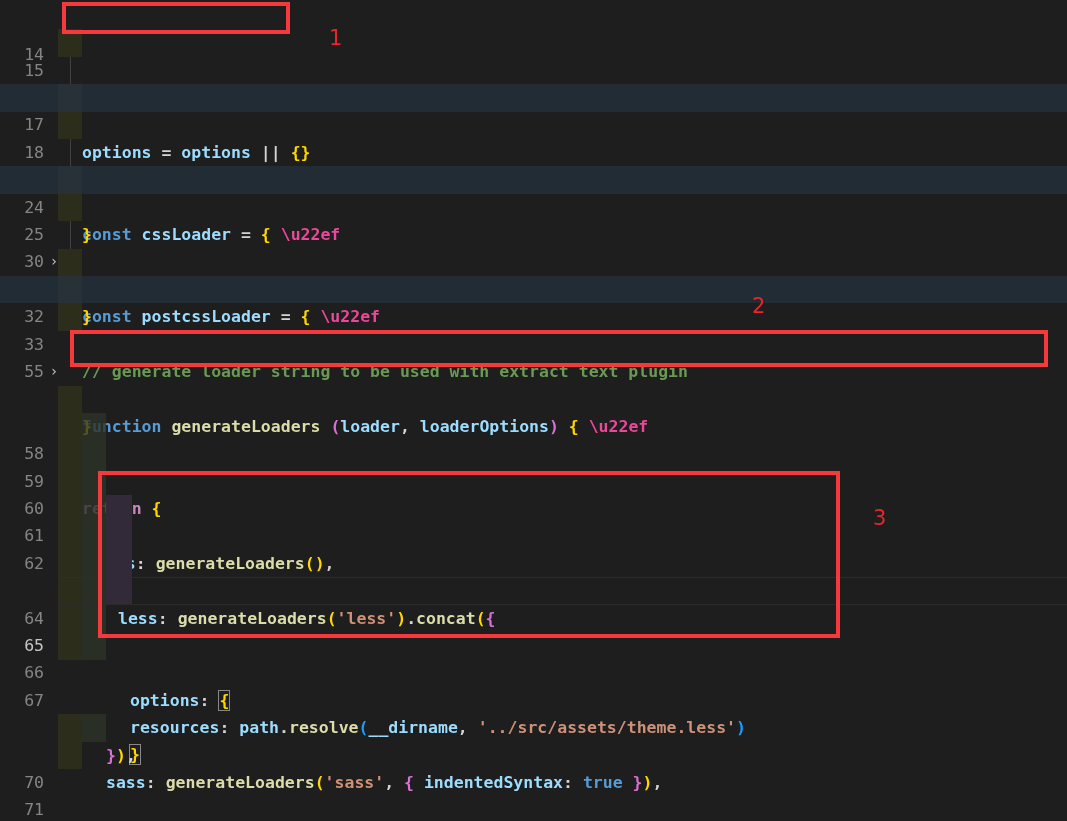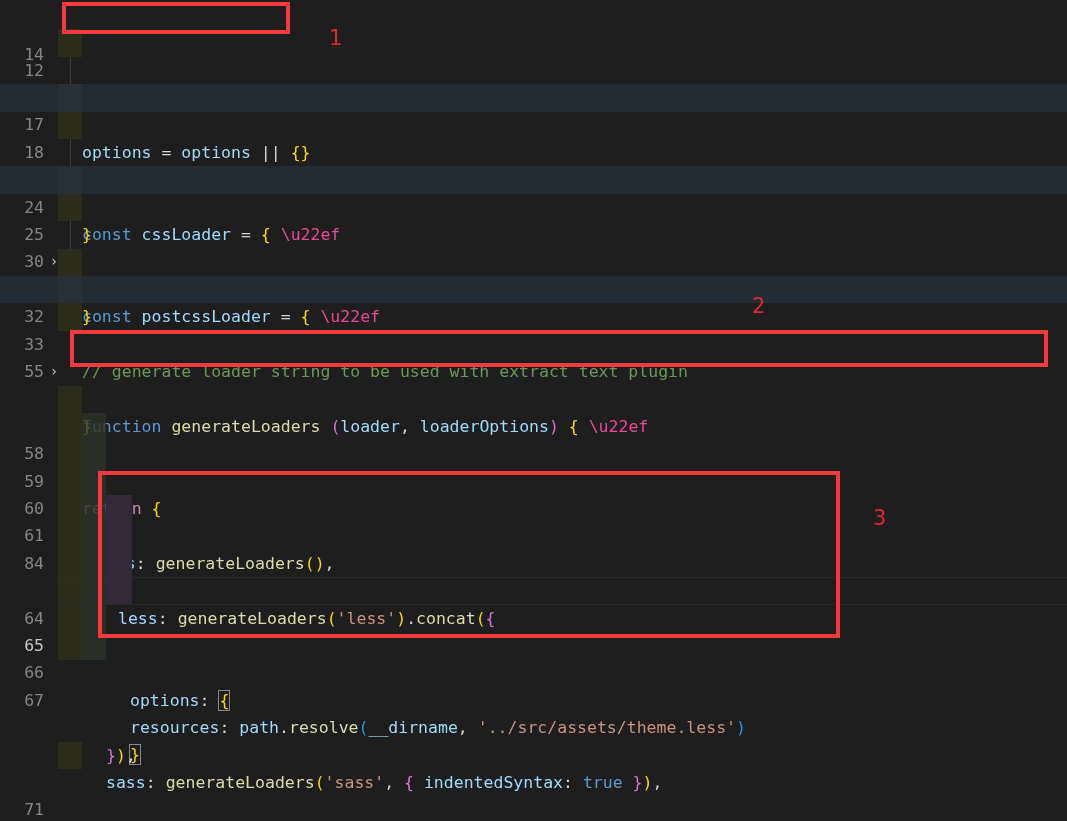--- a/index.html
+++ b/index.html
@@ -58,20 +58,21 @@
     color: #c5c5c5;
     font-size: 14px;
   }
 
   
   .code {
     position: absolute;
     left: 82px;
     right: 0;
     white-space: pre;
+    font-weight: bold;
   }
 
   
   .scope1 {
     position: absolute;
     left: 58px;
     width: 24px;
     top: 0;
     height: 27.35px;
     background: #33331c;
@@ -141,21 +142,21 @@
 </head>
 <body>
 
 <div id="editor">
 
   <div class="row" style="top:-14px">
     <div class="gutter">14</div>
   </div>
 
   <div class="row" style="top:2px">
-    <div class="gutter">12</div>
+    <div class="gutter">15</div>
     <div class="code"><span class="t-green">exports</span><span class="t-plain">.</span><span class="t-yellow">cssLoaders</span><span class="t-plain"> </span><span class="t-plain">=</span><span class="t-plain"> </span><span class="t-blue">function</span><span class="t-plain"> </span><span class="t-brkt-y">(</span><span class="t-lblue">options</span><span class="t-brkt-y">)</span><span class="t-plain"> </span><span class="t-brkt-y">{</span></div>
   </div>
 
   <div class="row" style="top:29.4px">
     <div class="gutter">16</div>
     <div class="scope1"></div>
     <div class="code"><span class="t-lblue">options</span><span class="t-plain"> = </span><span class="t-lblue">options</span><span class="t-plain"> </span><span class="t-plain">||</span><span class="t-plain"> </span><span class="t-brkt-y">{}</span></div>
   </div>
 
   <div class="row" style="top:56.8px">
@@ -241,21 +242,21 @@
   </div>
 
   <div class="row" style="top:467.8px">
     <div class="gutter">61</div>
     <div class="scope1"></div>
     <div class="scope2" style="background:#2d3328"></div>
     <div class="code" style="left:118px"><span class="t-lblue">less</span><span class="t-plain">: </span><span class="t-yellow">generateLoaders</span><span class="t-brkt-y">(</span><span class="t-orange">'less'</span><span class="t-brkt-y">)</span><span class="t-plain">.</span><span class="t-yellow">concat</span><span class="t-brkt-y">(</span><span class="t-brkt-p">{</span></div>
   </div>
 
   <div class="row" style="top:495.2px">
-    <div class="gutter">84</div>
+    <div class="gutter">62</div>
     <div class="scope1"></div>
     <div class="scope2" style="background:#2d3328"></div>
     <div class="bracketblk"></div>
   </div>
 
   <div class="row" style="top:522.6px">
     <div class="gutter">63</div>
     <div class="scope1"></div>
     <div class="scope2" style="background:#2d3328"></div>
     <div class="bracketblk"></div>
@@ -287,20 +288,26 @@
 
   <div class="row" style="top:632.2px">
     <div class="gutter">67</div>
     <div class="scope1"></div>
     <div class="scope2" style="background:#2d3328"></div>
     <div class="code" style="left:106px"><span class="t-lblue">sass</span><span class="t-plain">: </span><span class="t-yellow">generateLoaders</span><span class="t-brkt-y">(</span><span class="t-orange">'sass'</span><span class="t-plain">, </span><span class="t-brkt-p">{</span><span class="t-plain"> </span><span class="t-lblue">indentedSyntax</span><span class="t-plain">: </span><span class="t-blue">true</span><span class="t-plain"> </span><span class="t-brkt-p">}</span><span class="t-brkt-y">)</span><span class="t-plain">,</span></div>
   </div>
 
 
 
+  <div class="row" style="top:714.4px">
+    <div class="gutter">70</div>
+    <div class="scope1"></div>
+    <div class="scope2" style="background:#2d3328"></div>
+    
+  </div>
 
   <div class="row" style="top:741.8px">
     <div class="gutter">71</div>
     <div class="scope1"></div>
     
   </div>
 
   <div class="row" style="top:769.2px">
     
     

